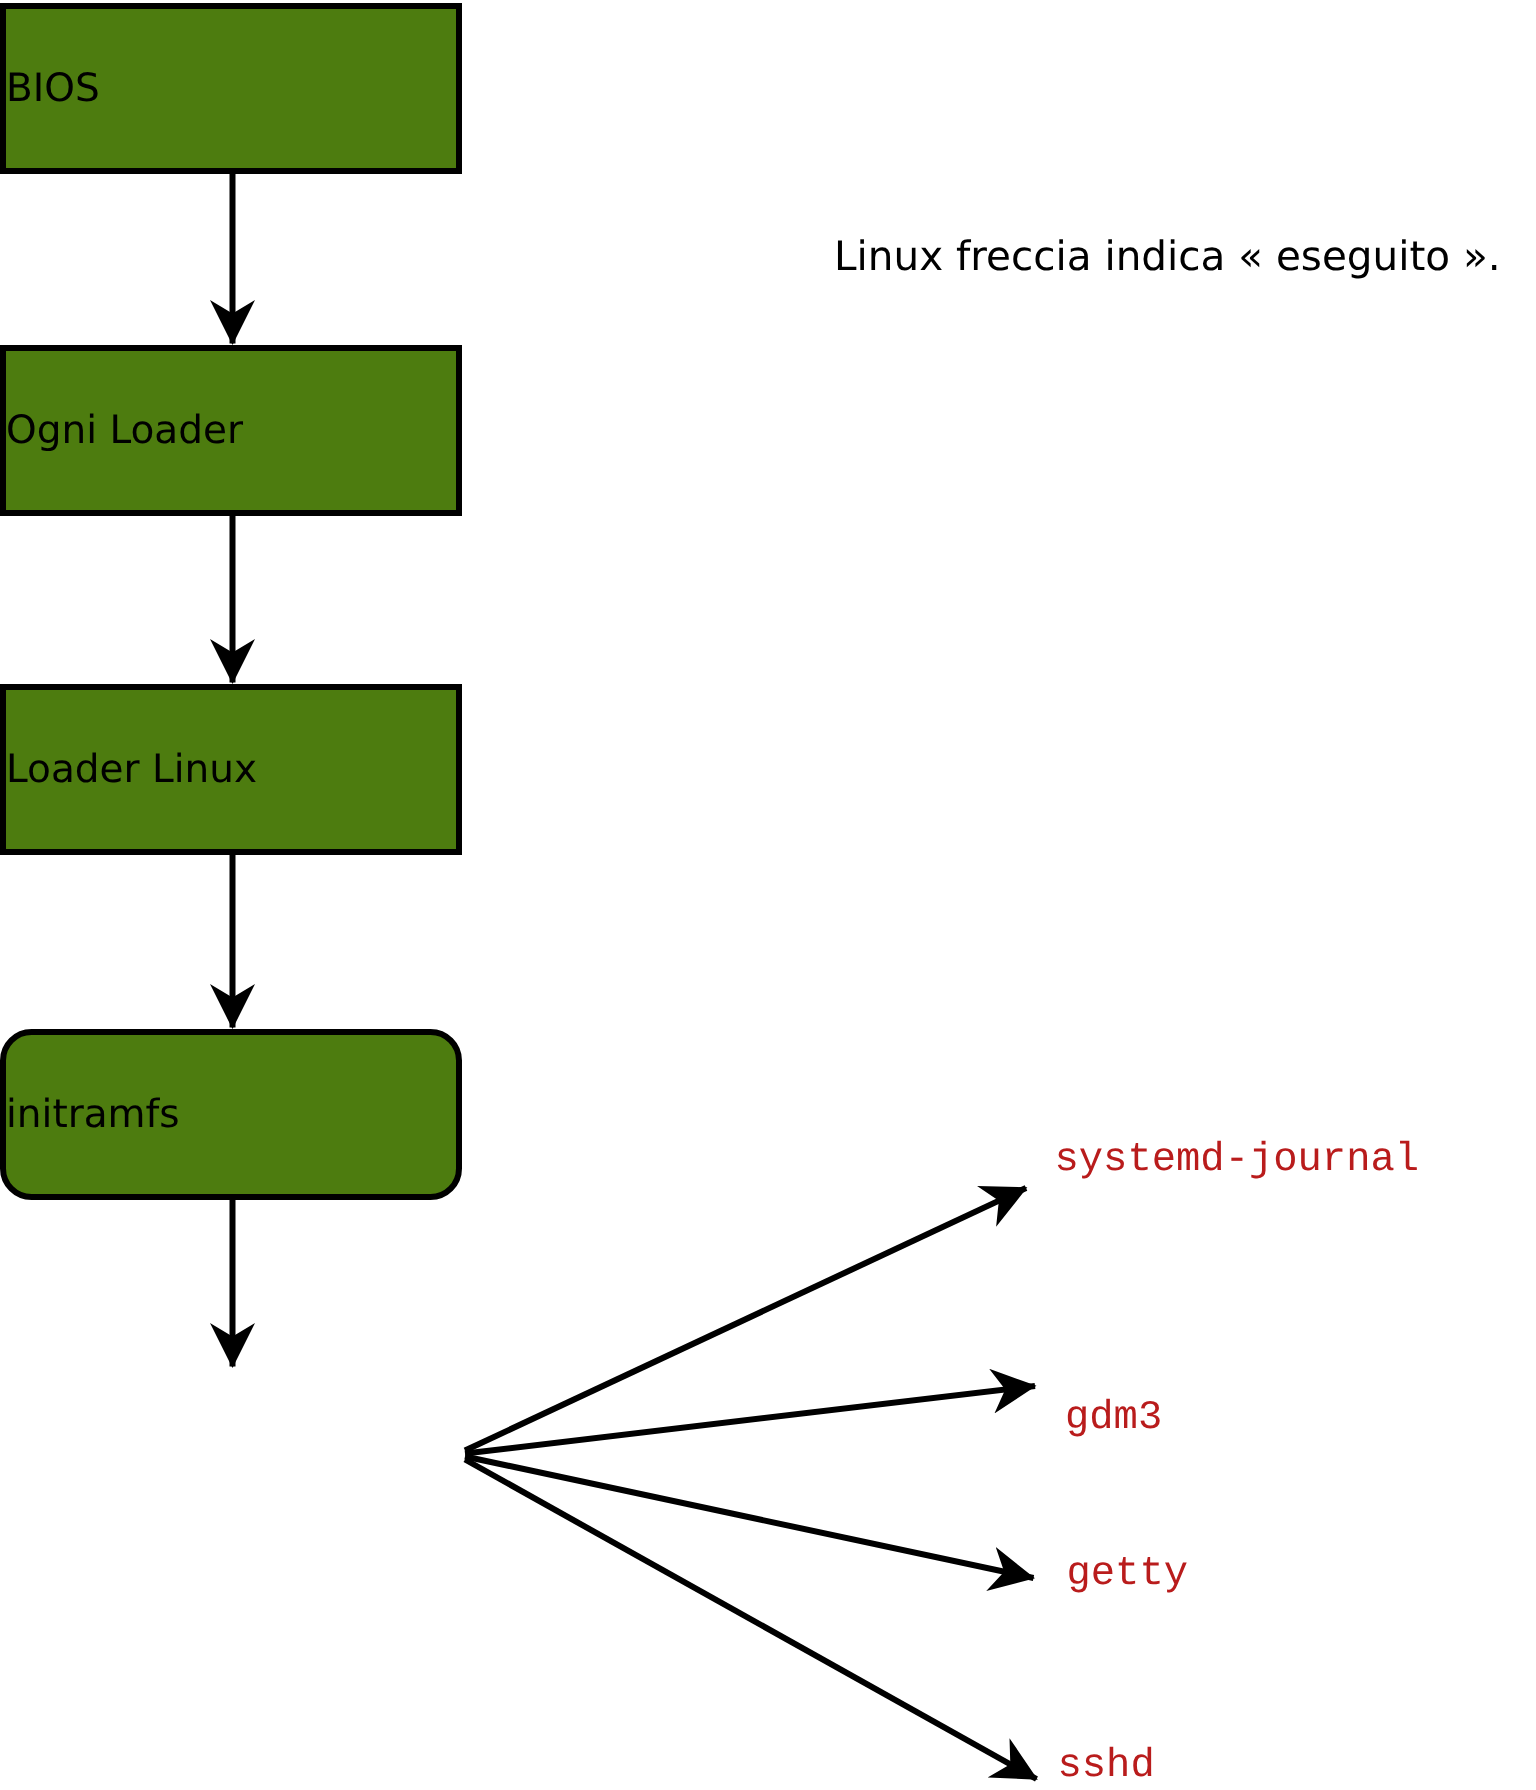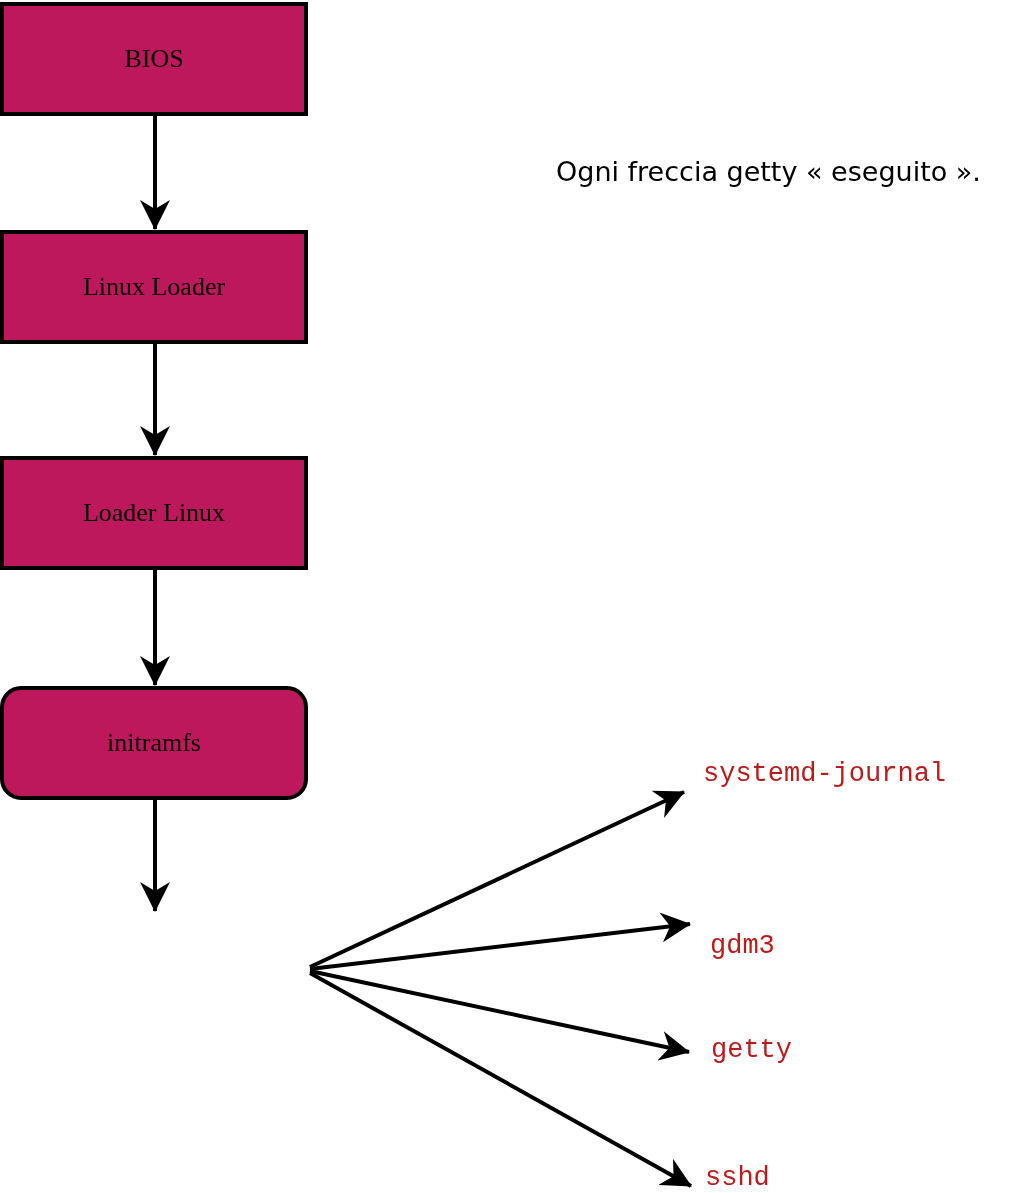--- a/index.html
+++ b/index.html
@@ -23,28 +23,27 @@
     width: 1024px;
     height: 1193px;
   }
   .flow-box {
     position: absolute;
     left: 0;
     width: 308px;
     height: 114px;
     box-sizing: border-box;
     border: 4px solid #000000;
-    background: #be185d;
+    background: #4d7c0f;
     display: flex;
     align-items: center;
-    justify-content: center;
+    justify-content: flex-start;
     font-size: 26px;
     line-height: 1;
     white-space: nowrap;
-    font-family: Liberation Serif, serif;
   }
   .caption {
     position: absolute;
     left: 556px;
     top: 156px;
     font-size: 27px;
     line-height: 1.2;
     white-space: nowrap;
   }
   .service-label {
@@ -77,33 +76,33 @@
     <line x1="310" y1="969" x2="690" y2="924" stroke="#000000" stroke-width="4" marker-end="url(#ah)"></line>
     <line x1="310" y1="971" x2="689" y2="1052" stroke="#000000" stroke-width="4" marker-end="url(#ah)"></line>
     <line x1="310" y1="973" x2="691" y2="1186" stroke="#000000" stroke-width="4" marker-end="url(#ah)"></line>
   </svg>
 
   <div class="flow-box" style="top: 2px;">
     <span>BIOS</span>
   </div>
 
   <div class="flow-box" style="top: 230px;">
-    <span>Linux Loader</span>
+    <span>Ogni Loader</span>
   </div>
 
   <div class="flow-box" style="top: 456px;">
     <span>Loader Linux</span>
   </div>
 
   <div class="flow-box" style="top: 686px; border-radius: 21px;">
     <span>initramfs</span>
   </div>
 
 
-  <div class="caption">Ogni freccia getty « eseguito ».</div>
+  <div class="caption">Linux freccia indica « eseguito ».</div>
 
   <div class="service-label" style="left: 703px; top: 760px;">systemd-journal</div>
 
   <div class="service-label" style="left: 710px; top: 896px; margin-top: 36px;">gdm3</div>
 
   <div class="service-label" style="left: 711px; top: 1036px;">getty</div>
 
   <div class="service-label" style="left: 705px; top: 1164px;">sshd</div>
 
 </div>

